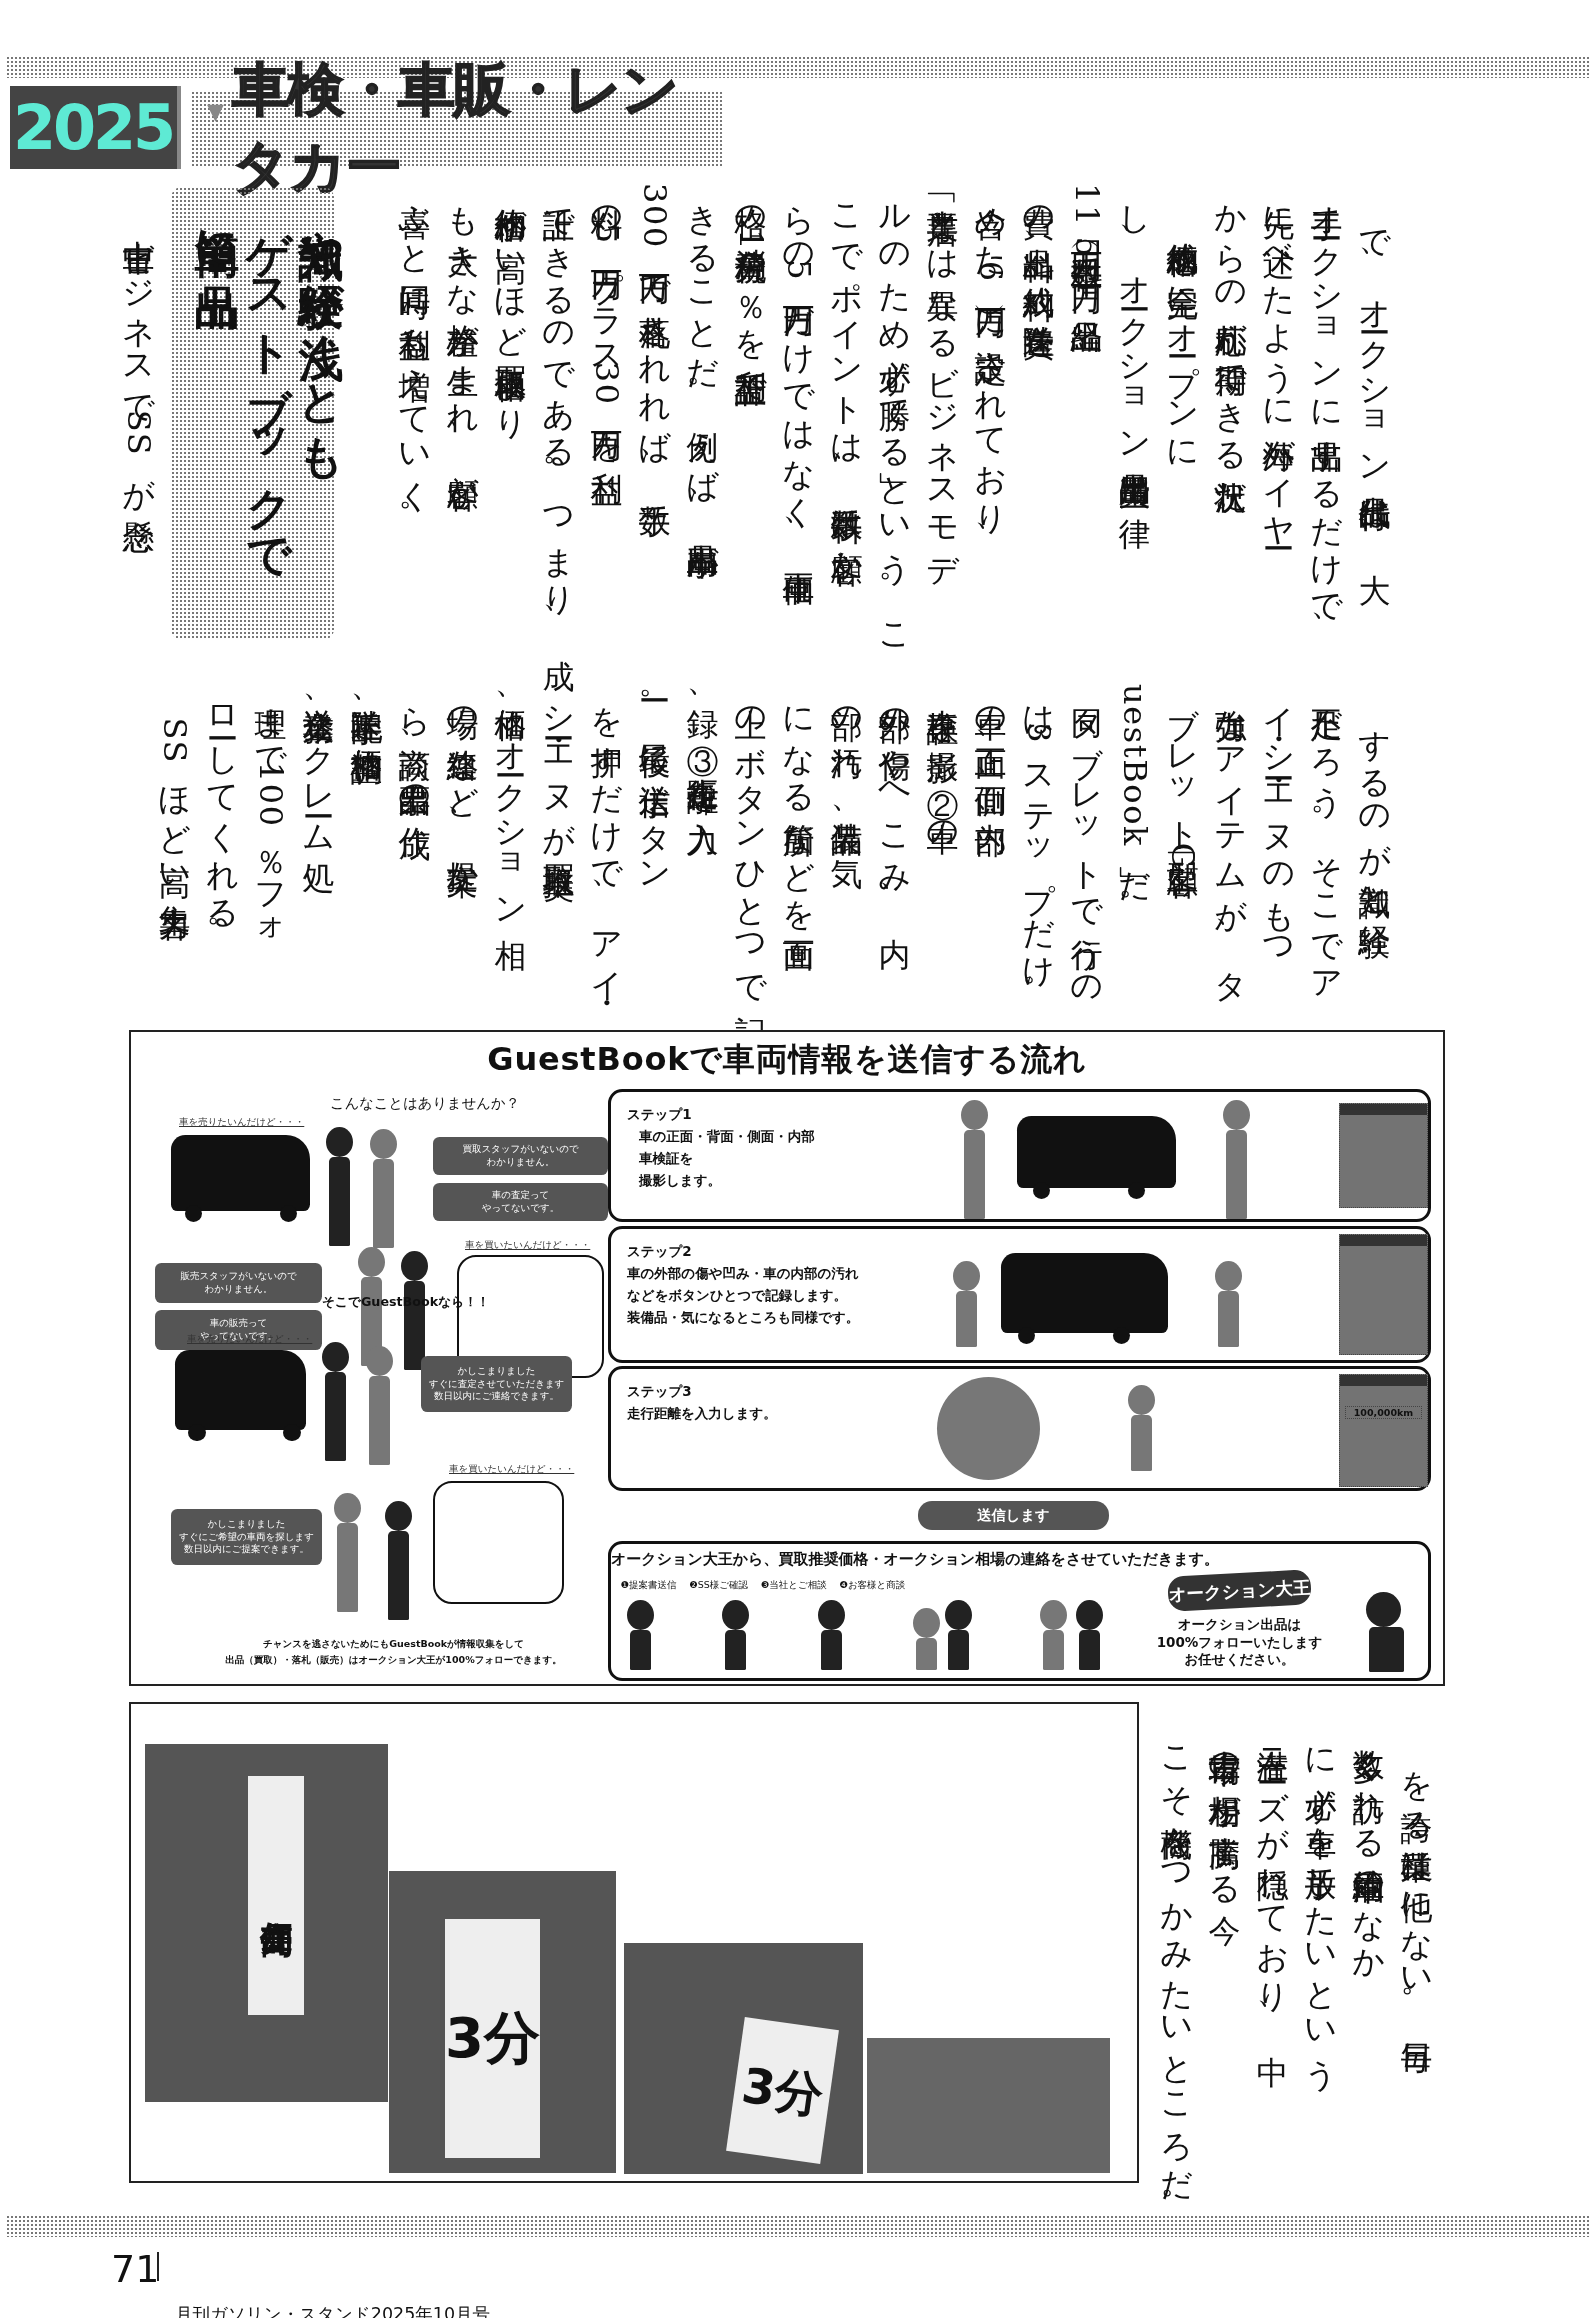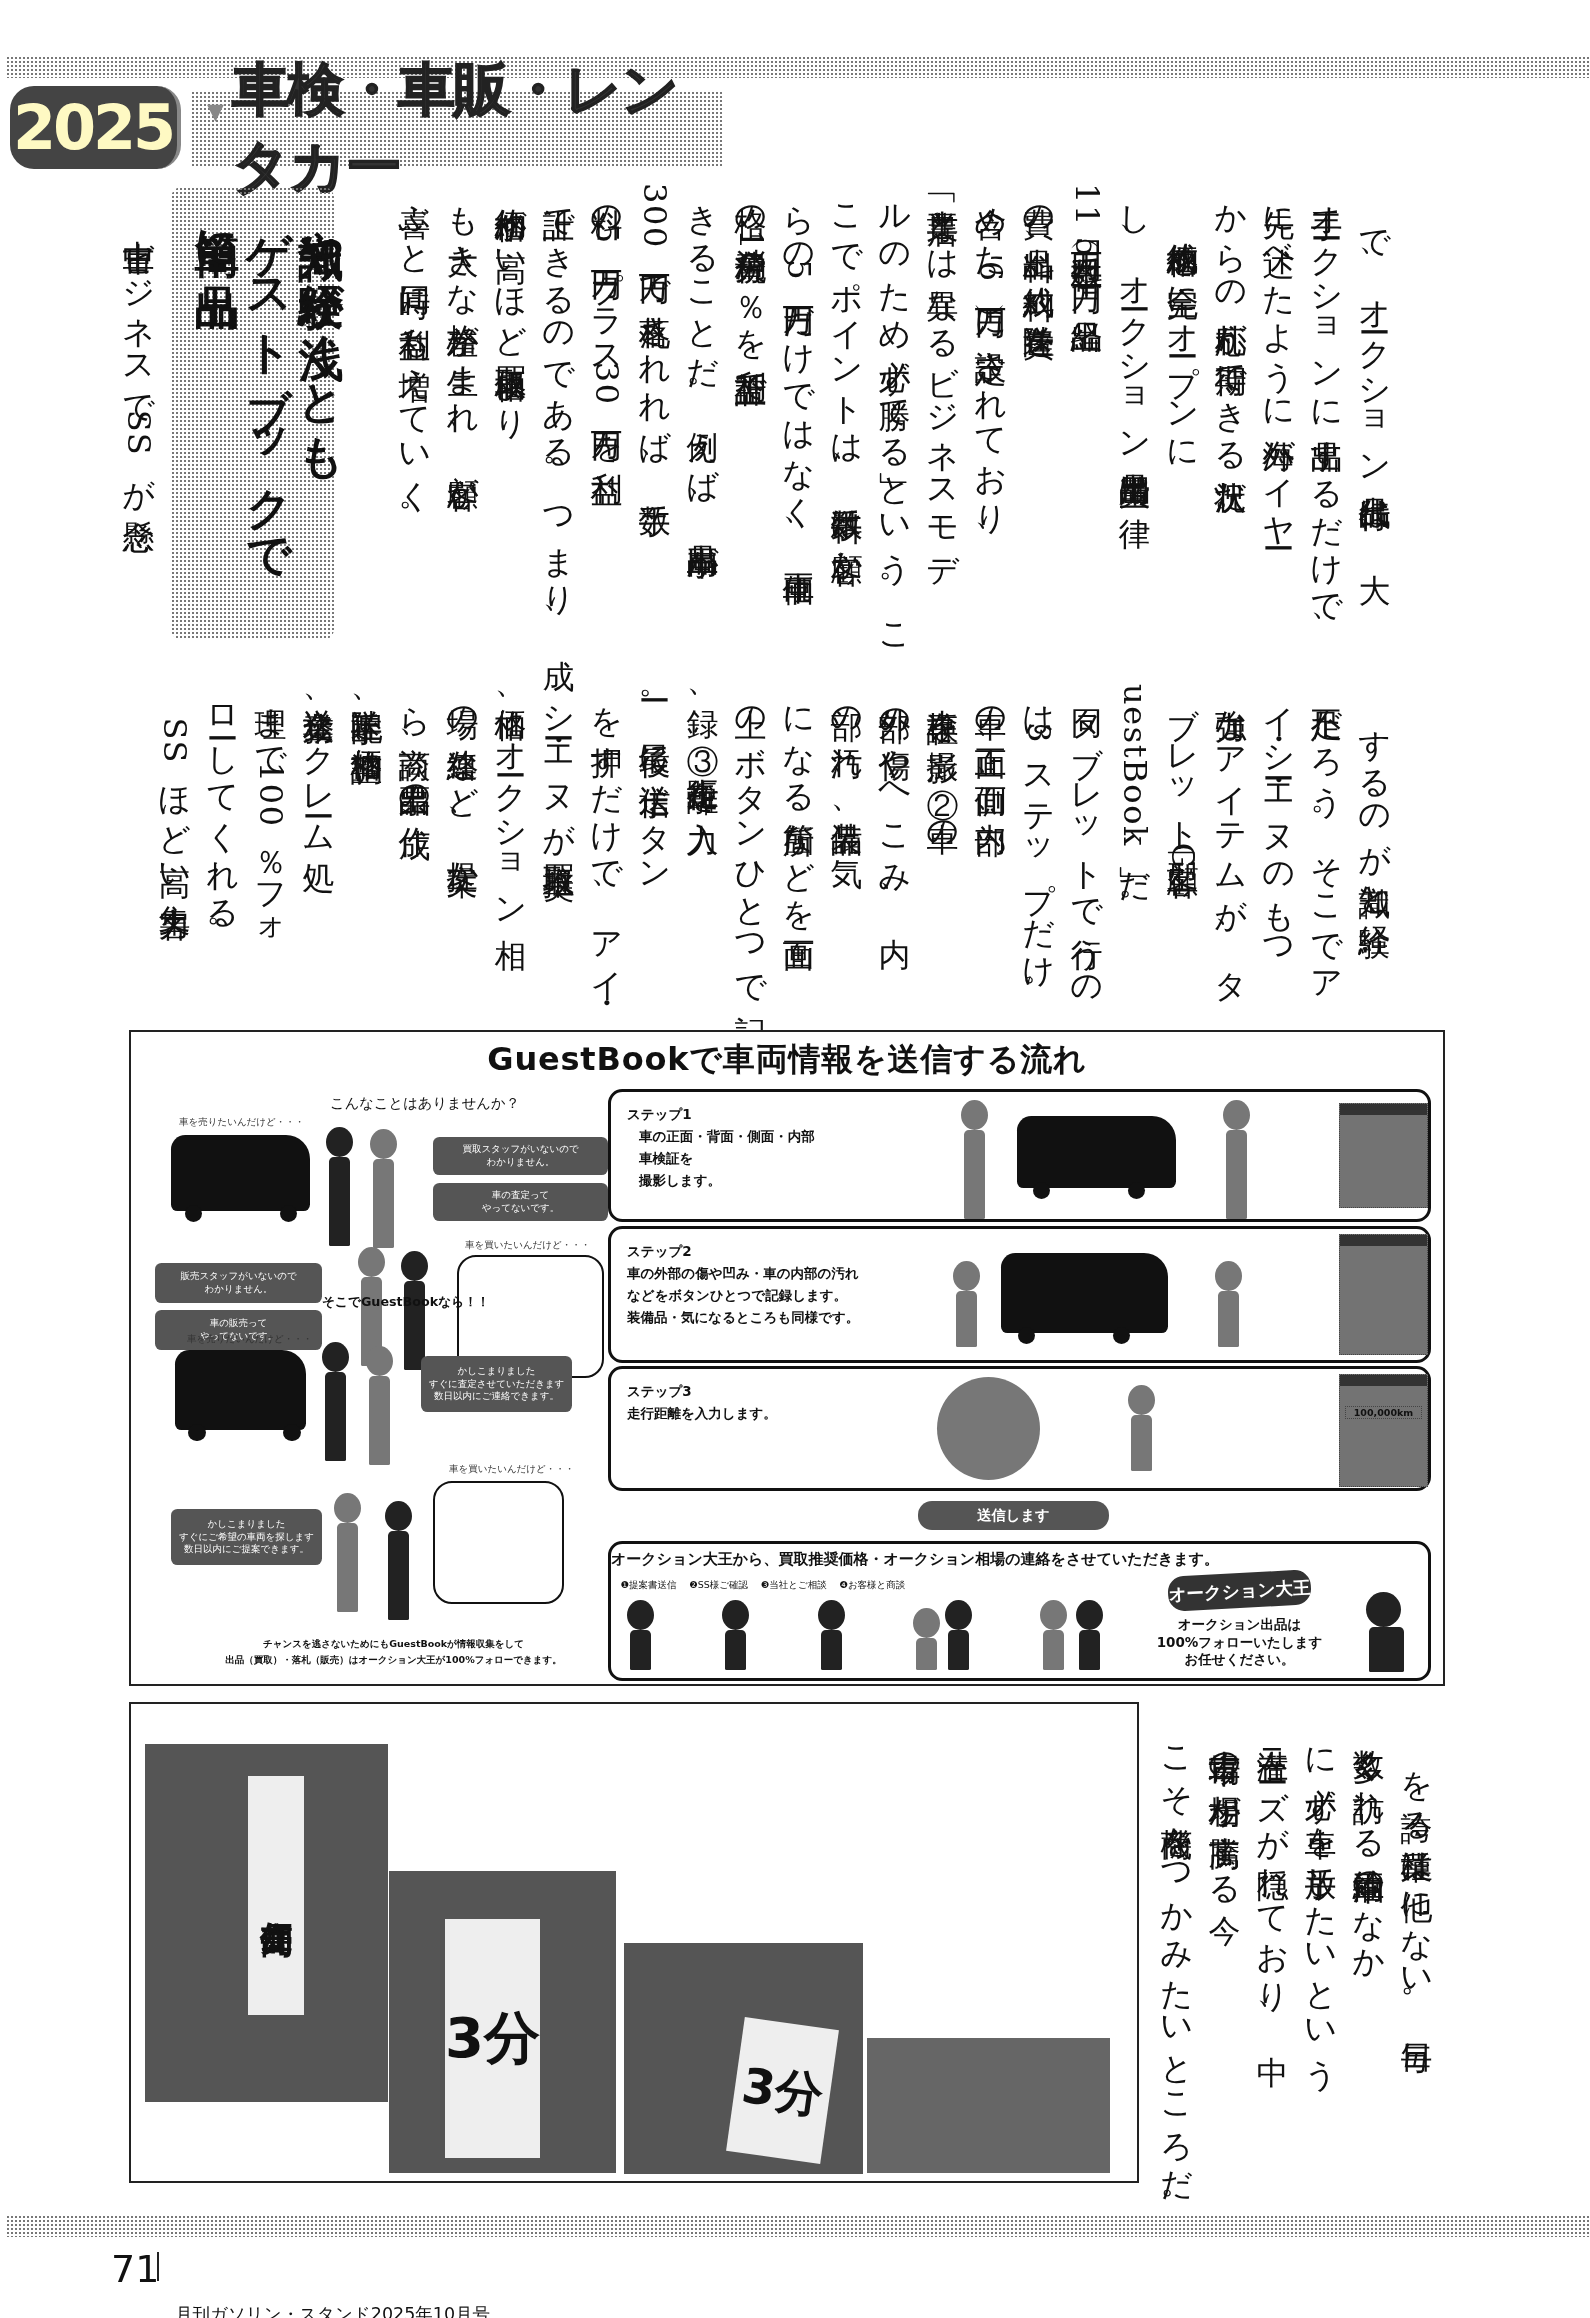--- a/index.html
+++ b/index.html
@@ -1,35 +1,35 @@
 <!DOCTYPE html>
 <html style="font-size:12.7px"><head>
 <meta charset="utf-8">
 <style>
   html,body{margin:0;padding:0;background:#fff;}
   body{width:1590px;height:2319px;position:relative;overflow:hidden;font-family:"DejaVu Serif","Liberation Serif",serif;color:#111;}
   .dots{background-image:radial-gradient(#777 0.8px,transparent 1px);background-size:4px 4px;}
   .band{position:absolute;left:6.4px;right:0;height:22px;}
   #top-band{top:56px;}
   #bottom-band{top:2215px;}
-  #section-badge{position:absolute;left:9.5px;top:86px;width:167px;height:83px;background:#444;color:#fef9c3;font:bold 62px "DejaVu Sans",sans-serif;display:flex;align-items:center;justify-content:center;letter-spacing:-3.2px;border-right:4.8px solid #888;border-radius:24px;}
+  #section-badge{position:absolute;left:9.5px;top:86px;width:167px;height:83px;background:#444;color:#5eead4;font:bold 62px "DejaVu Sans",sans-serif;display:flex;align-items:center;justify-content:center;letter-spacing:-3.2px;border-right:4.8px solid #888;}
   #section-title-box{position:absolute;left:191px;top:91px;width:533px;height:76px;display:flex;align-items:center;}
   #section-arrow{font:22px "DejaVu Sans",sans-serif;color:#888;margin:0 8px 0 16px;align-self:flex-start;margin-top:8px;}
   #section-title{font:bold 57px "DejaVu Sans",sans-serif;color:#333;letter-spacing:-1.6px;-webkit-text-stroke:1.6px #222;}
   .vtext{writing-mode:vertical-rl;font-size:32px;line-height:48px;letter-spacing:1.6px;position:absolute;white-space:pre;}
   #col-upper-top{left:143px;top:183px;width:1304px;height:461px;}
   #col-upper-bottom{left:143px;top:684px;width:1304px;height:334px;}
   #headline-box{position:absolute;left:171px;top:187px;width:163px;height:453px;border-radius:11px;}
   #headline{writing-mode:vertical-rl;font:900 45px "DejaVu Sans",sans-serif;line-height:52px;position:absolute;left:191px;top:199px;height:429px;white-space:pre;}
   #col-left-edge{left:115px;top:215px;height:429px;}
   
   #diagram{position:absolute;left:129px;top:1030px;width:1312px;height:652px;border:2.4px solid #222;background:#fff;}
   #diagram-title{position:absolute;left:0;right:0;top:6.4px;text-align:center;font:bold 32px "DejaVu Sans",sans-serif;letter-spacing:0.8px;}
   #problem-title{position:absolute;left:199px;top:62px;font:14.3px "DejaVu Sans",sans-serif;}
-  .scene-label{position:absolute;font:9.5px "DejaVu Sans",sans-serif;color:#333;}
+  .scene-label{position:absolute;font:9.5px "DejaVu Sans",sans-serif;color:#333;text-decoration:underline;}
   .car{position:absolute;background:#111;border-radius:14.3px 24px 6.4px 6.4px;}
   .car::after{content:"";position:absolute;left:10%;bottom:-11px;width:17.5px;height:17.5px;border-radius:50%;background:#111;box-shadow:95px 0 0 #111;}
   .person{position:absolute;width:27px;height:119px;}
   .person .head{width:27px;height:30px;border-radius:50%;background:#222;}
   .person .body{width:20.7px;height:89px;margin-left:3.2px;background:#222;border-radius:4.8px 4.8px 1.6px 1.6px;}
   .person.staff .head,.person.staff .body{background:#777;}
   .bubble{position:absolute;background:#555;color:#fff;border-radius:6.4px;font:9.5px "DejaVu Sans",sans-serif;display:flex;align-items:center;justify-content:center;text-align:center;line-height:12.7px;padding:3.2px;box-sizing:border-box;}
   .thought{position:absolute;border:2.4px solid #111;border-radius:19px;background:#fff;}
   #gb-now{position:absolute;left:191px;top:262px;font:bold 12.7px "DejaVu Sans",sans-serif;}
   #diagram-footnote{position:absolute;left:32px;top:604px;width:461px;text-align:center;font:bold 9.5px "DejaVu Sans",sans-serif;line-height:16px;}

